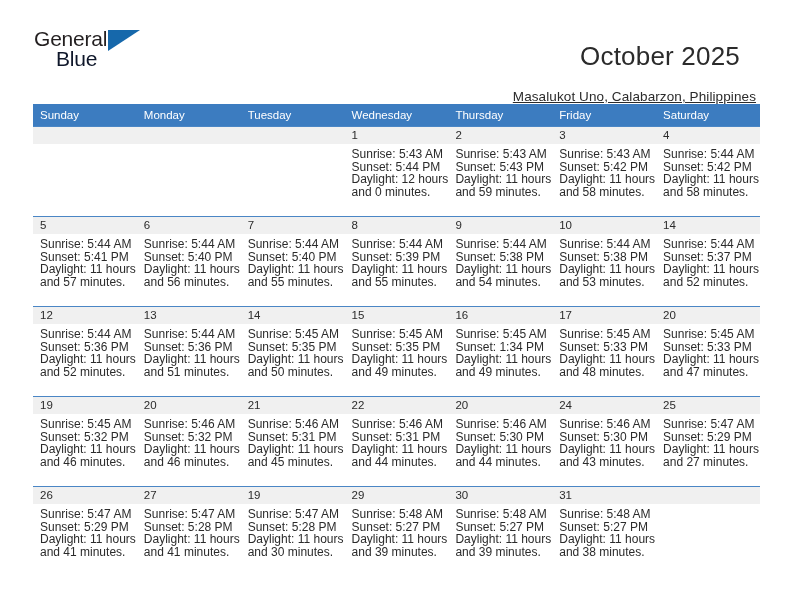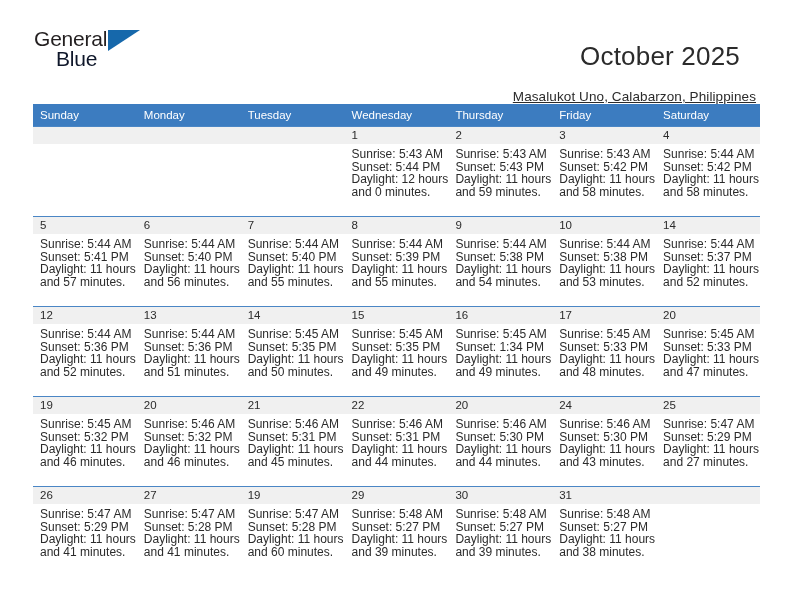--- a/index.html
+++ b/index.html
@@ -510,21 +510,21 @@
               </div>
             </div>
           </td>
           <td>
             <div class="cell-inner">
               <div class="daynum-band">19</div>
               <div class="cell-body">
                 <div>Sunrise: 5:47 AM</div>
                 <div>Sunset: 5:28 PM</div>
                 <div>Daylight: 11 hours</div>
-                <div>and 60 minutes.</div>
+                <div>and 30 minutes.</div>
               </div>
             </div>
           </td>
           <td>
             <div class="cell-inner">
               <div class="daynum-band">29</div>
               <div class="cell-body">
                 <div>Sunrise: 5:48 AM</div>
                 <div>Sunset: 5:27 PM</div>
                 <div>Daylight: 11 hours</div>

